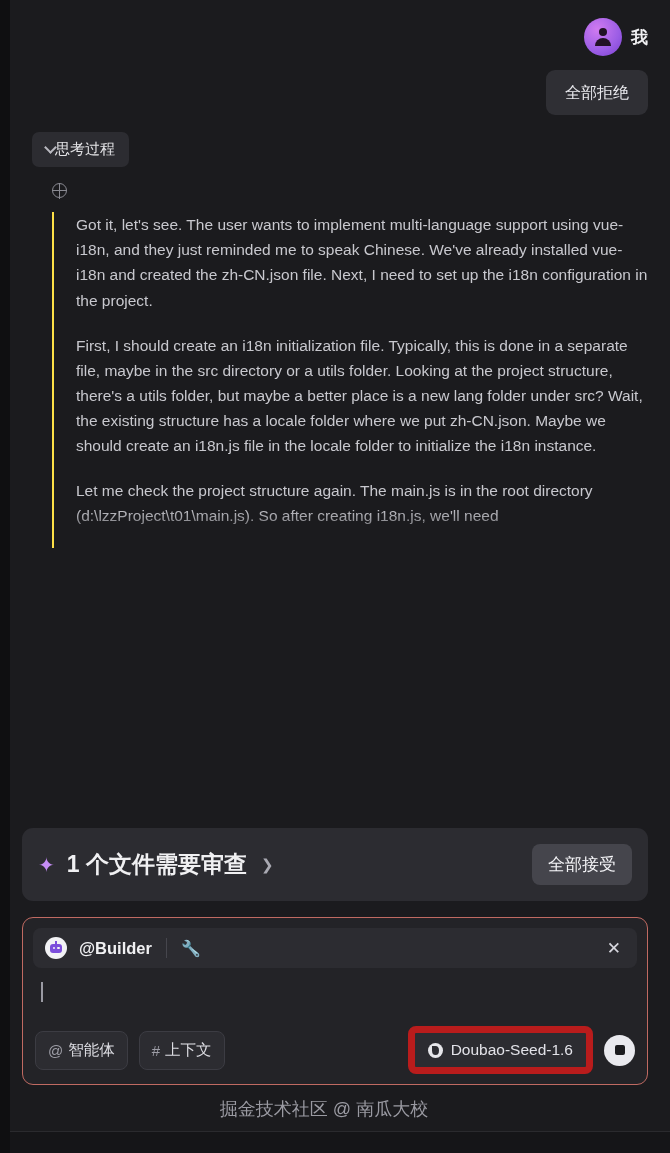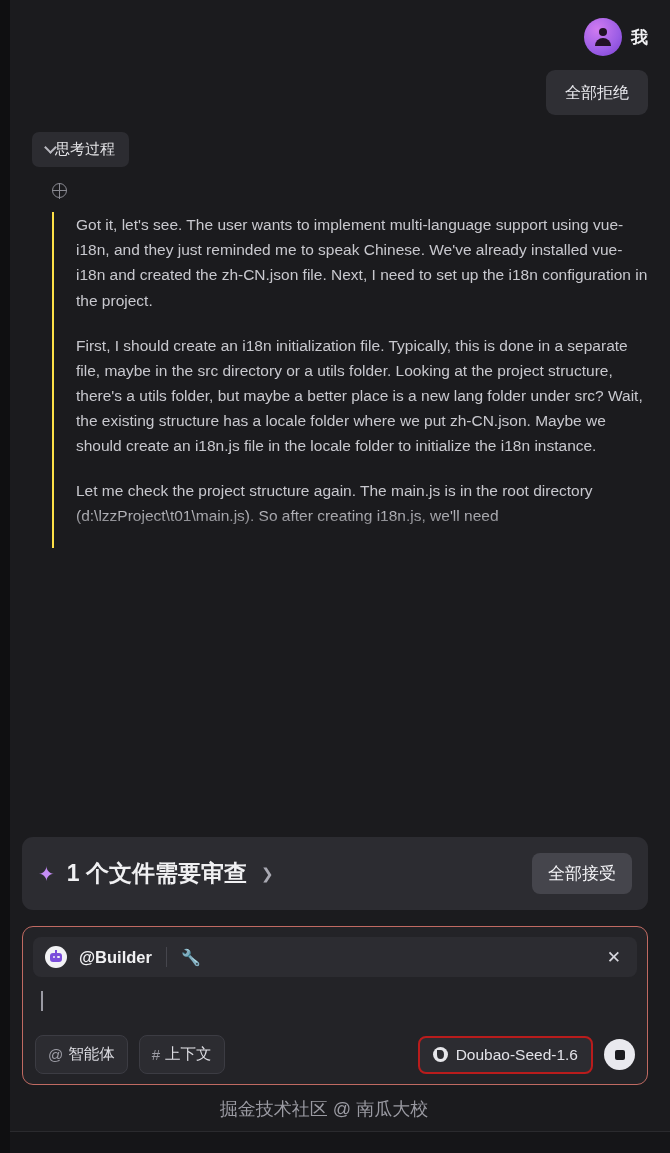--- a/index.html
+++ b/index.html
@@ -318,21 +318,21 @@
     color: #dcdce2;
     cursor: pointer;
   }
   .chip .sym { color: #9d9da6; font-size: 15px; }
   .bottom-spacer { flex: 1; }
   .model-pill {
     display: inline-flex;
     align-items: center;
     gap: 8px;
     background: #2c2c31;
-    border: 2px solid #b91c1c;
+    border: 7px solid #b91c1c;
     border-radius: 8px;
     padding: 8px 13px;
     font-size: 15.5px;
     color: #e2e2e8;
     cursor: pointer;
   }
   .doubao-dot {
     width: 15px; height: 15px;
     border-radius: 50%;
     background: #e6e6ea;

